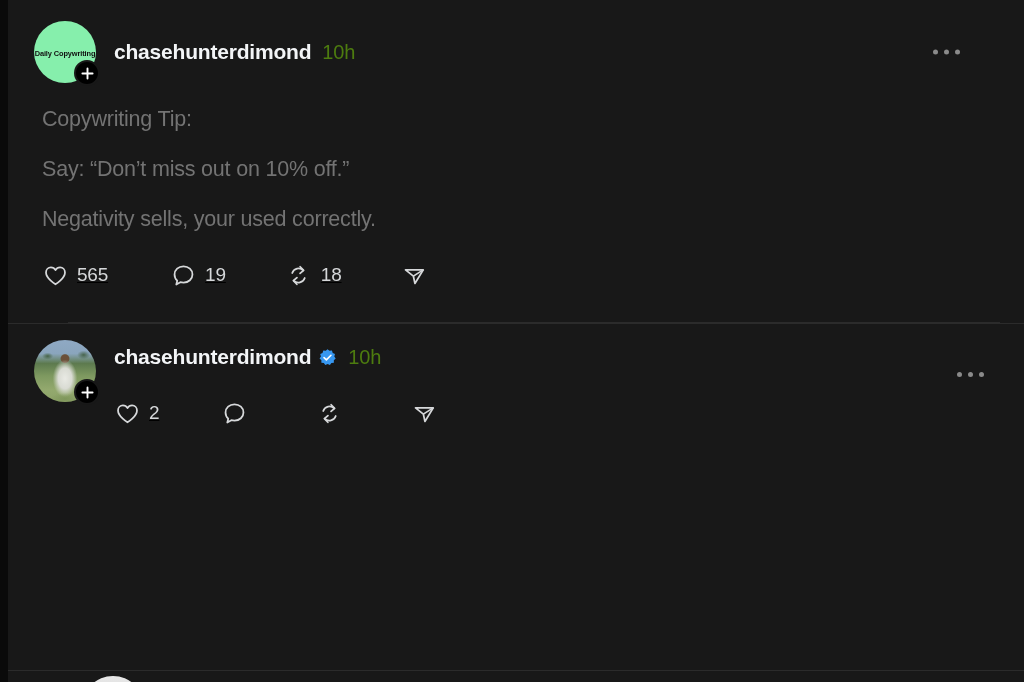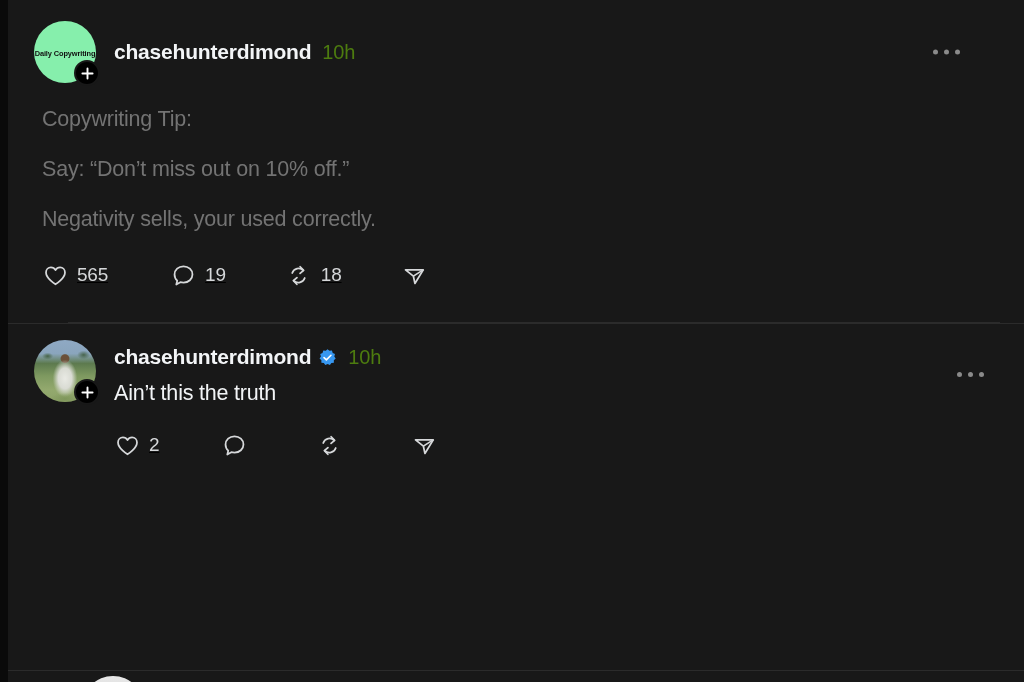--- a/index.html
+++ b/index.html
@@ -396,21 +396,20 @@
         <span class="reply-username">chasehunterdimond</span>
         <span class="verified">
           <svg width="19" height="19" viewBox="0 0 24 24" aria-hidden="true">
             <path d="M12 1.6 l2.45 2.0 3.15 -0.35 1.0 3.0 2.85 1.4 -0.85 3.05 1.75 2.65 -2.35 2.1 0.05 3.15 -3.15 0.35 -1.85 2.55 -2.9 -1.2 -2.9 1.2 -1.85 -2.55 -3.15 -0.35 0.05 -3.15 -2.35 -2.1 1.75 -2.65 -0.85 -3.05 2.85 -1.4 1.0 -3.0 3.15 0.35 Z" fill="#3797f0"></path>
             <path d="M7.6 12.1 L10.6 15.0 L16.4 9.2" fill="none" stroke="#ffffff" stroke-width="2.0" stroke-linecap="round" stroke-linejoin="round"></path>
           </svg>
         </span>
         <span class="timestamp">10h</span>
       </div>
 
-      <div class="reply-text">Ain’t this the truth</div>
 
       <div class="reply-actions">
 
         <div class="action">
           <span class="ico">
             <svg width="25" height="25" viewBox="0 0 24 24" aria-hidden="true">
               <path d="M12 20.4C12 20.4 2.9 14.9 2.9 9.1 C2.9 6.3 5.0 4.2 7.6 4.2 C9.5 4.2 11.1 5.3 12 6.9 C12.9 5.3 14.5 4.2 16.4 4.2 C19.0 4.2 21.1 6.3 21.1 9.1 C21.1 14.9 12 20.4 12 20.4 Z" fill="none" stroke="#d6d8da" stroke-width="1.7" stroke-linejoin="round"></path>
             </svg>
           </span>
           <span class="cnt">2</span>

